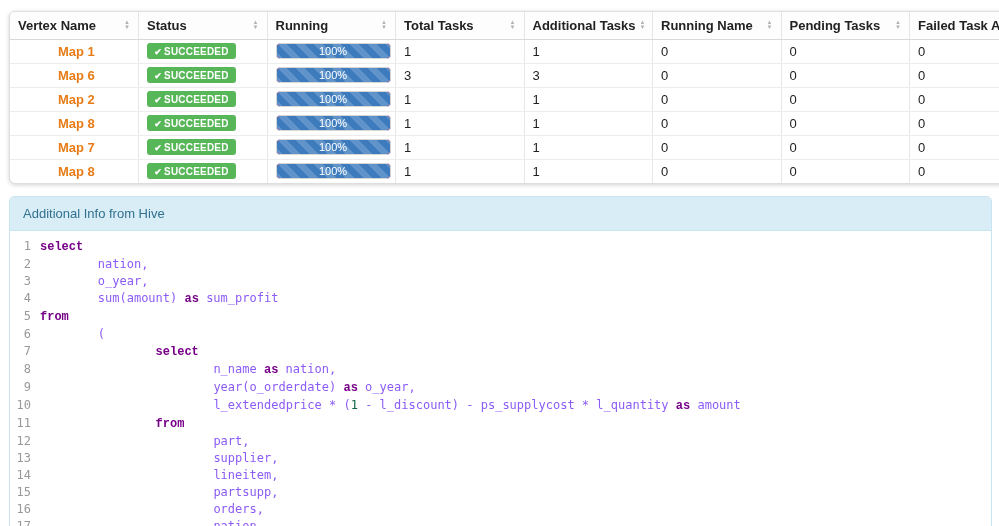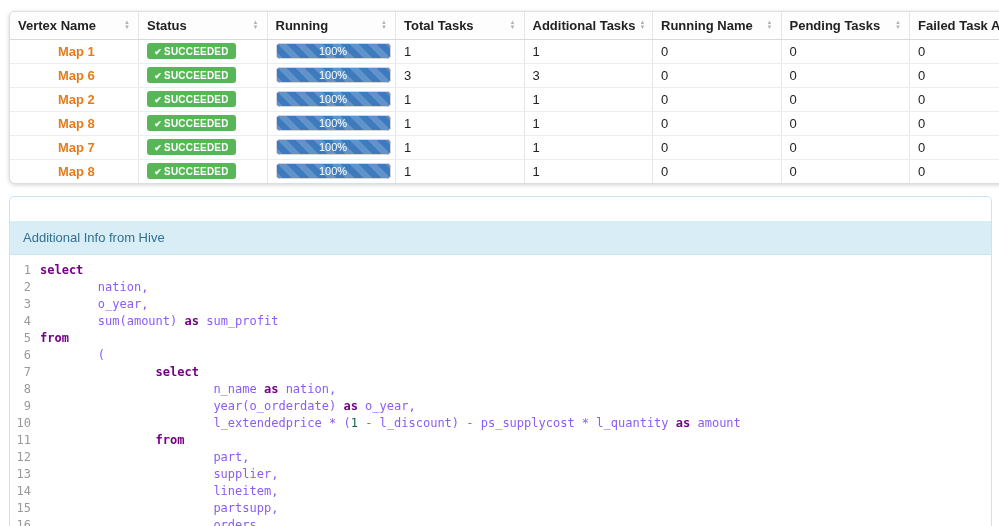--- a/index.html
+++ b/index.html
@@ -96,42 +96,41 @@
     border-radius: 5px;
     overflow: hidden;
     background: #fff;
   }
   .panel-heading {
     background: #d9edf7;
     color: #31708f;
     font-size: 13px;
     padding: 9px 13px;
     border-bottom: 1px solid #c9e4f1;
-    margin-top: 24px;
   }
   .panel-body { padding: 7px 0 0 0; background: #fff; }
 
   .code {
     font-family: "DejaVu Sans Mono", monospace;
     font-size: 12px;
     line-height: 17px;
     white-space: pre;
     color: #000;
   }
   .line { display: flex; }
   .ln {
     flex: none;
     width: 30px;
     text-align: right;
     color: #999;
     padding-right: 9px;
     user-select: none;
   }
   .lc { flex: none; }
-  .t-keyword { color: #770088; font-weight: bold; }
+  .t-keyword { color: #770088; font-weight: bold; font-family: Liberation Mono, monospace; }
   .t-number  { color: #116644; }
   .t-plain   { color: #8b5cf6; }
 </style>
 </head>
 <body>
 
 <div class="page">
 
   <div class="table-wrap">
     <table class="vertices">

